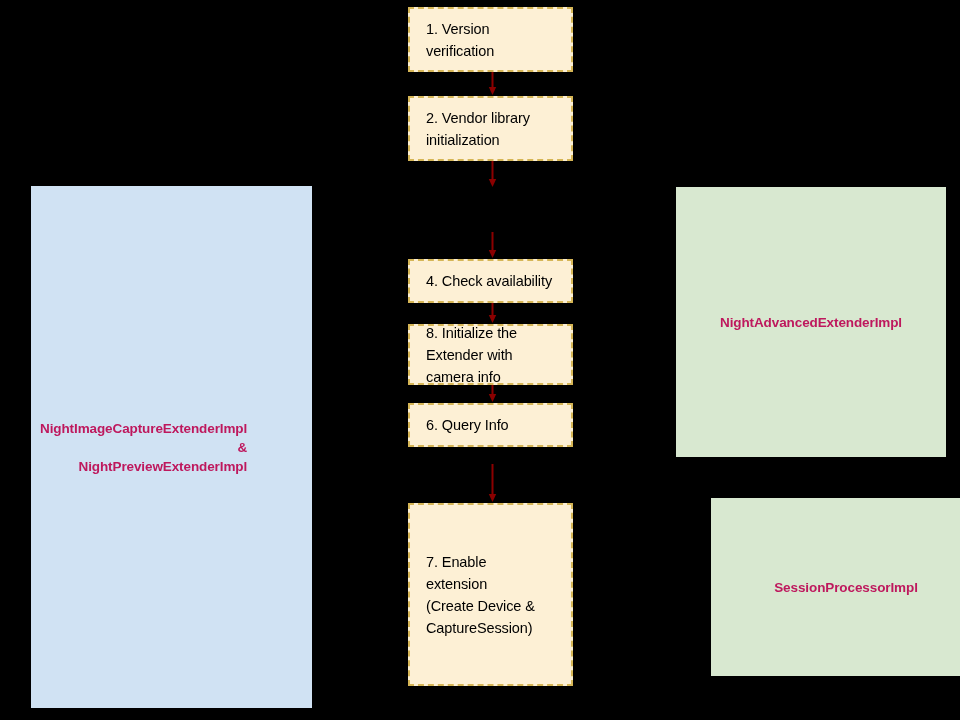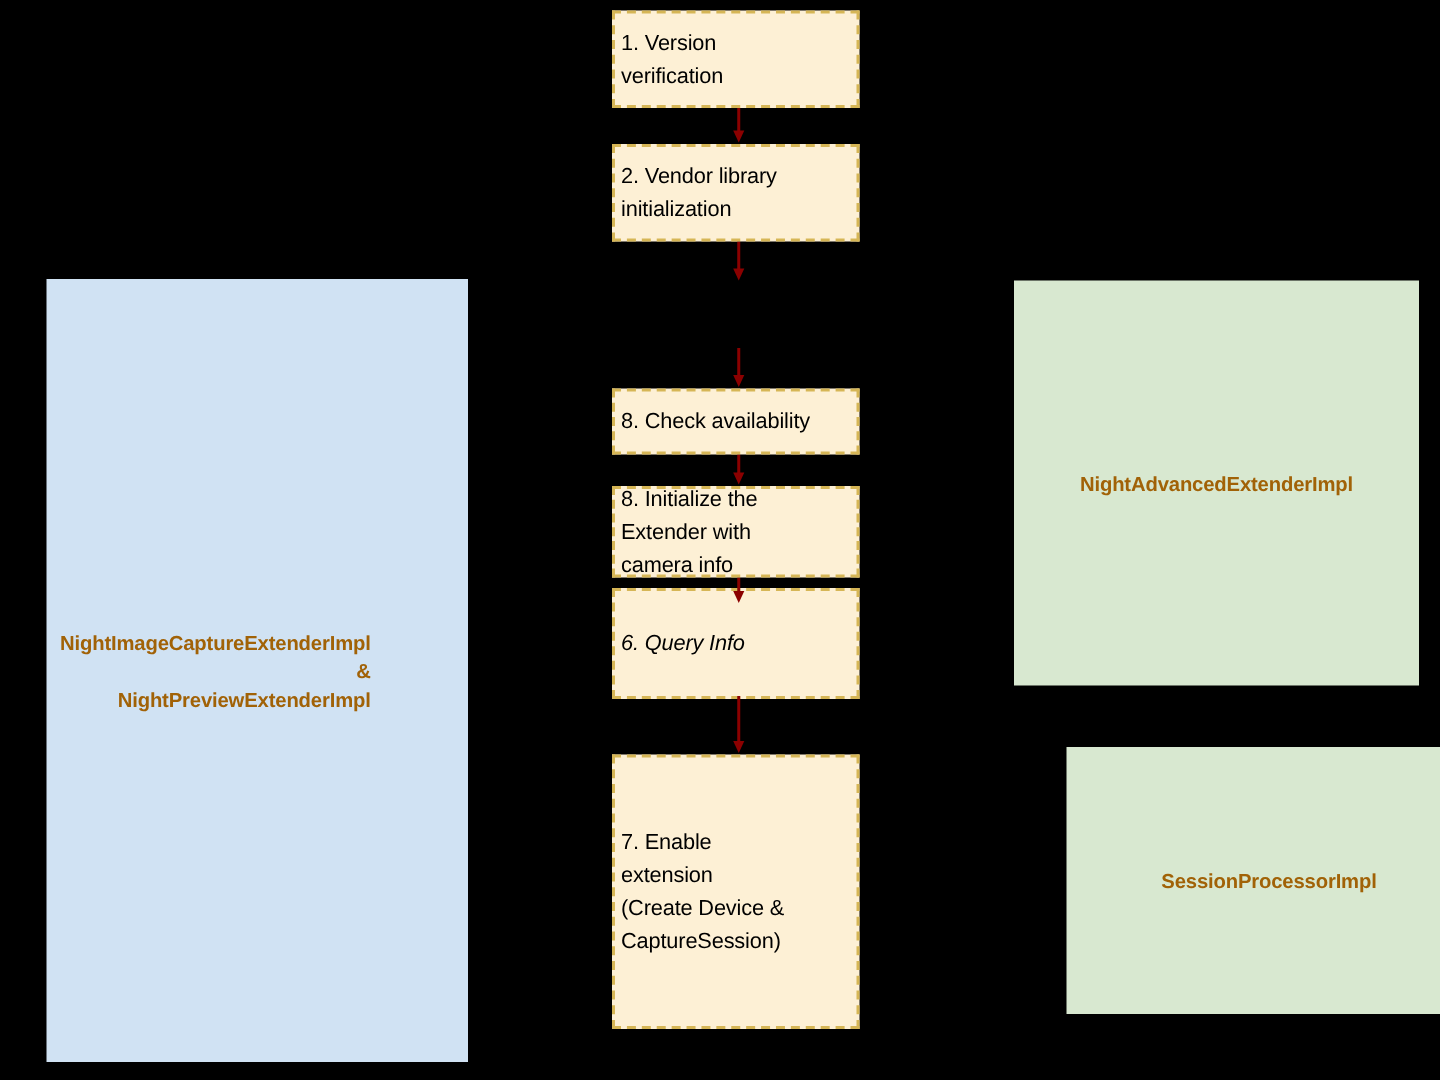--- a/index.html
+++ b/index.html
@@ -46,56 +46,56 @@
   .panel-green-2 {
     left: 676px;
     top: 498px;
     width: 270px;
     height: 178px;
     margin-left: 35px;
   }
   .panel-label {
     font-size: 13.5px;
     font-weight: bold;
-    color: #a16207;
+    color: #be185d;
     line-height: 19px;
     white-space: pre-line;
     letter-spacing: -0.1px;
   }
   .panel-blue .panel-label {
     text-align: right;
   }
 
   
   .step {
     position: absolute;
     left: 408px;
     width: 165px;
     background: #fdf0d5;
     border: 2px dashed #d6b656;
     box-sizing: border-box;
     display: flex;
     align-items: center;
-    padding-left: 4px;
+    padding-left: 16px;
     padding-right: 5px;
   }
   .step-label {
     font-size: 14.5px;
     color: #000000;
     line-height: 22px;
     white-space: pre-line;
     letter-spacing: -0.1px;
   }
 
   .step-1 { top: 7px;   height: 65px; }
   .step-2 { top: 96px;  height: 65px; }
   .step-3 { top: 188px; height: 44px; }
   .step-4 { top: 259px; height: 44px; }
   .step-5 { top: 324px; height: 61px; }
-  .step-6 { top: 392px; height: 74px; font-style: italic; }
+  .step-6 { top: 403px; height: 44px; }
   .step-7 { top: 503px; height: 183px; }
 
   
   .arrow {
     position: absolute;
     left: 488px;
     width: 9px;
     overflow: visible;
   }
   .arrow svg { display: block; }
@@ -121,21 +121,21 @@
 
   <div class="step step-1">
     <span class="step-label">1. Version
 verification</span>
   </div>
   <div class="step step-2">
     <span class="step-label">2. Vendor library
 initialization</span>
   </div>
   <div class="step step-4">
-    <span class="step-label">8. Check availability</span>
+    <span class="step-label">4. Check availability</span>
   </div>
   <div class="step step-5">
     <span class="step-label">8. Initialize the
 Extender with
 camera info</span>
   </div>
   <div class="step step-6">
     <span class="step-label">6. Query Info</span>
   </div>
   <div class="step step-7">

